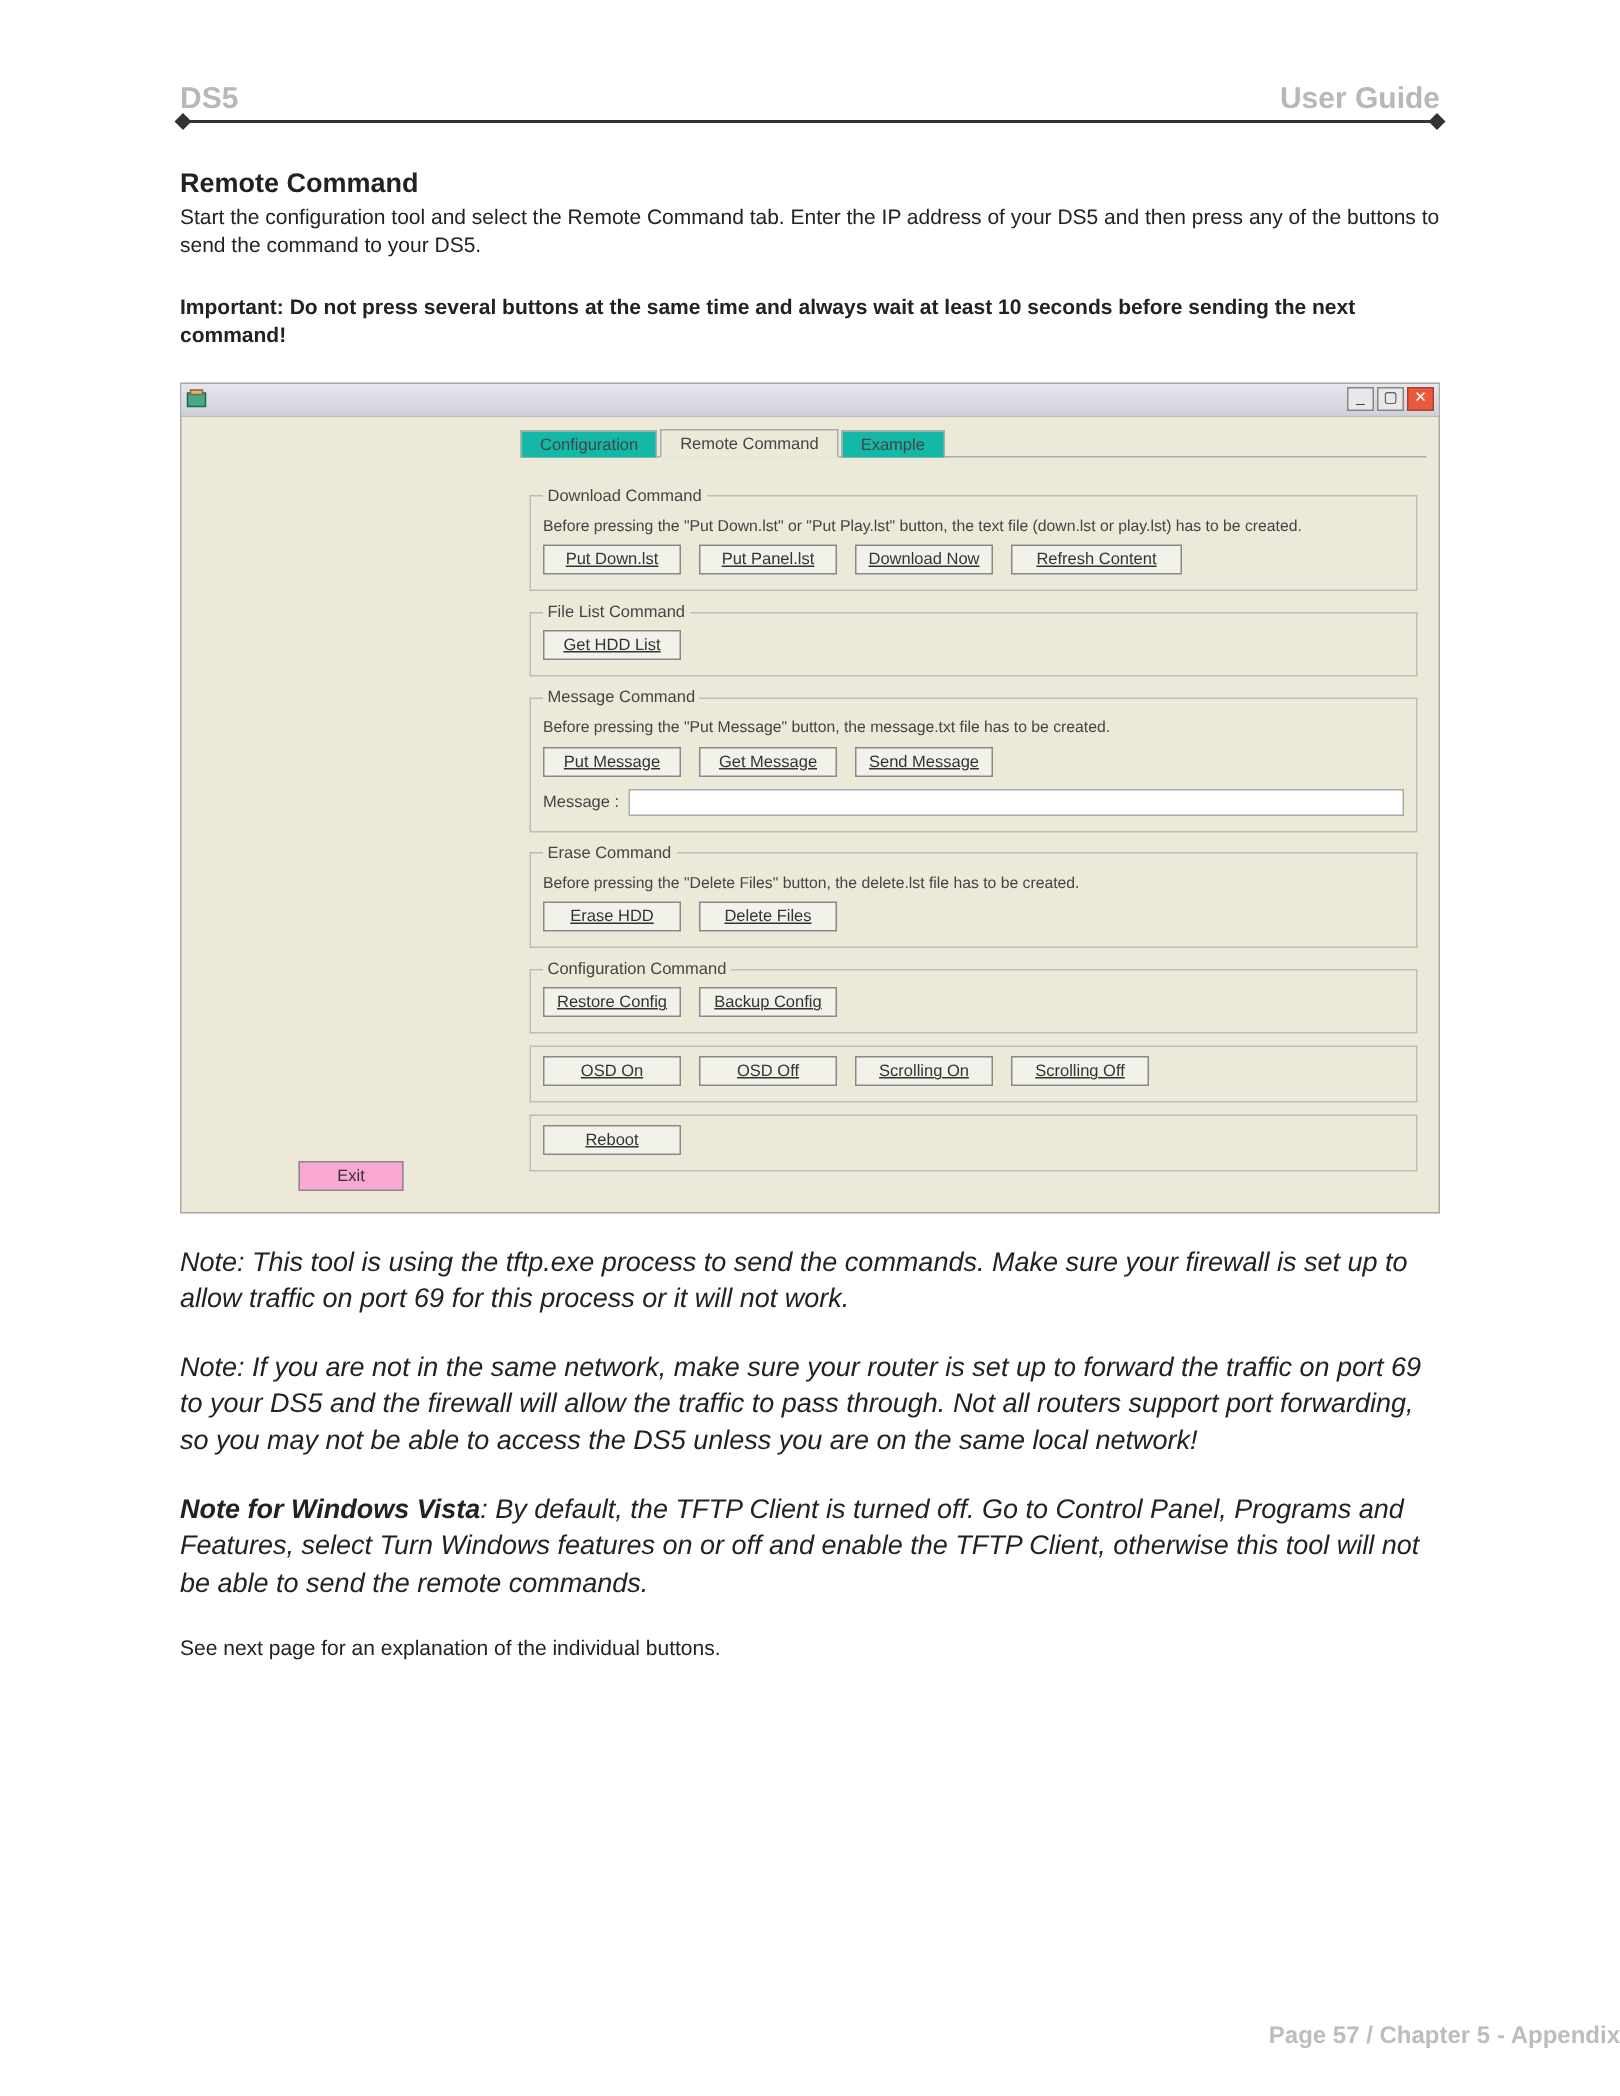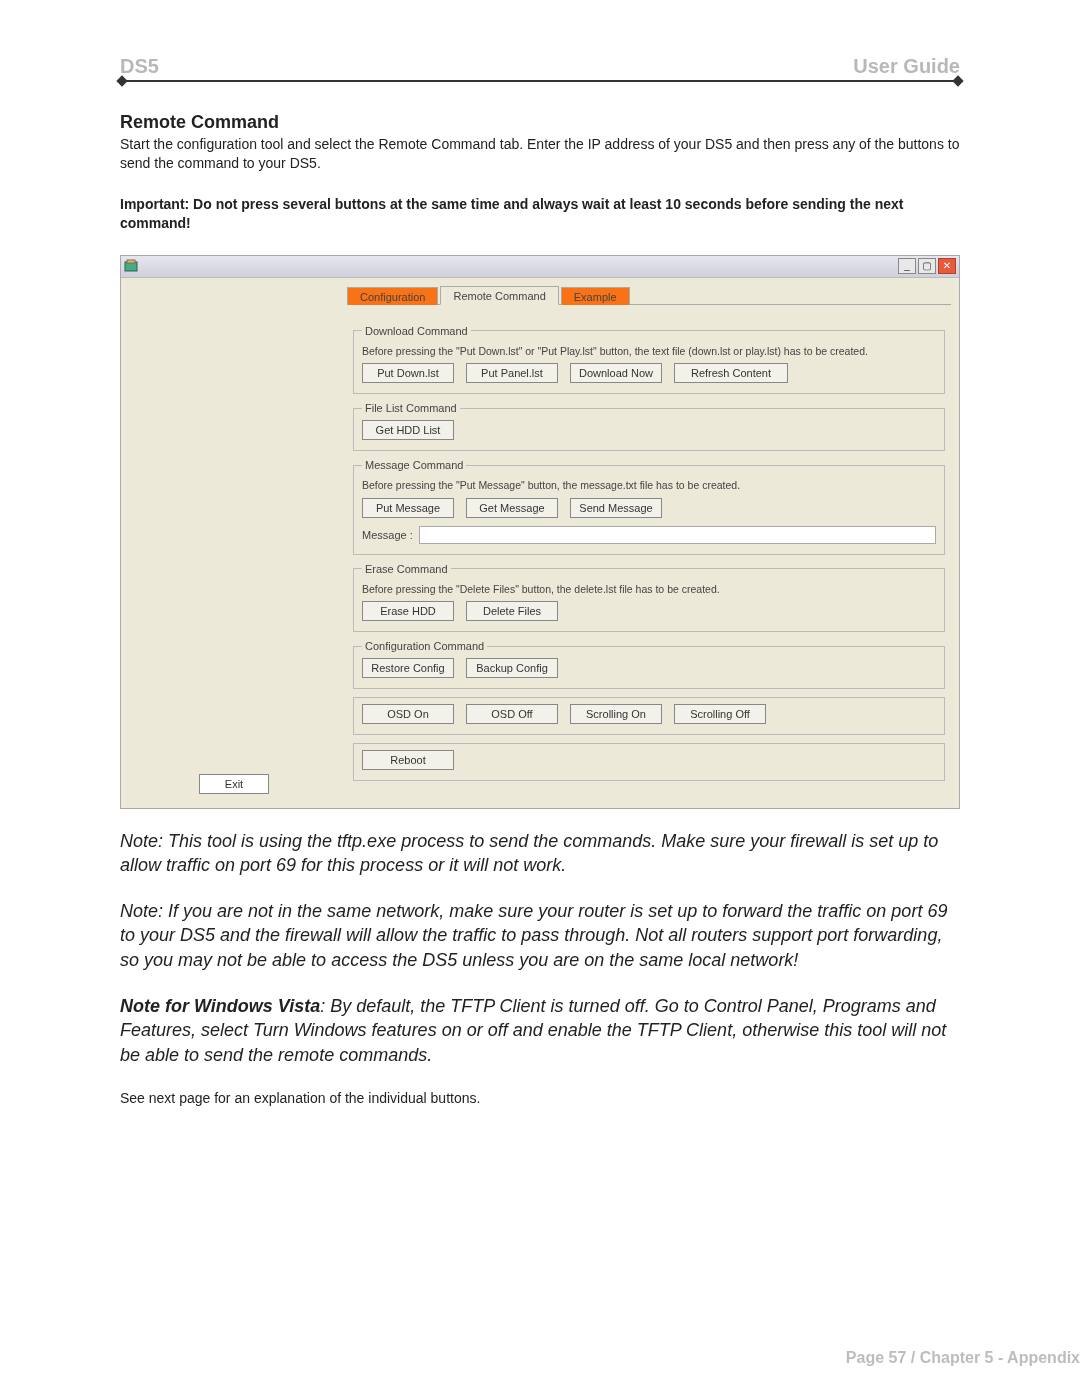--- a/index.html
+++ b/index.html
@@ -109,21 +109,21 @@
     display: flex;
     border-bottom: 1px solid #aaa;
     margin-bottom: 10px;
     font-size: 11px;
     color: #444;
   }
   .tab {
     padding: 3px 12px 2px 12px;
     border: 1px solid #aaa;
     border-bottom: none;
-    background: #f97316;
+    background: #14b8a6;
     margin-right: 2px;
     position: relative;
     top: 1px;
   }
   .tab.active {
     background: #ece9d8;
     top: 0;
     border-bottom: 1px solid #ece9d8;
     margin-bottom: -1px;
   }
@@ -155,21 +155,21 @@
     font-size: 11px;
     color: #444;
     padding: 0 3px;
   }
   .help {
     font-size: 10.5px;
     color: #444;
     margin: 2px 0 6px 0;
     line-height: 1.2;
   }
-  .btn-row { display: flex; gap: 12px; flex-wrap: wrap; }
+  .btn-row { display: flex; gap: 12px; flex-wrap: wrap; text-decoration: underline; }
   .wbtn {
     border: 1px solid #888;
     background: #f3f2ea;
     font-size: 11px;
     color: #333;
     padding: 3px 0;
     width: 92px;
     text-align: center;
     cursor: pointer;
   }
@@ -177,21 +177,21 @@
   .msg-row {
     display: flex; align-items: center; gap: 6px;
     margin-top: 8px; font-size: 11px; color: #444;
   }
   .msg-input {
     flex: 1; height: 18px; border: 1px solid #aaa; background: #fff;
   }
   .exit-btn-wrap { display:flex; justify-content:center; }
   .exit-btn {
     border: 1px solid #888;
-    background: #ffffff;
+    background: #f9a8d4;
     font-size: 11px;
     color: #333;
     padding: 3px 0;
     width: 70px;
     text-align: center;
     cursor: pointer;
   }
   .footer {
     position: absolute;
     bottom: 30px;

